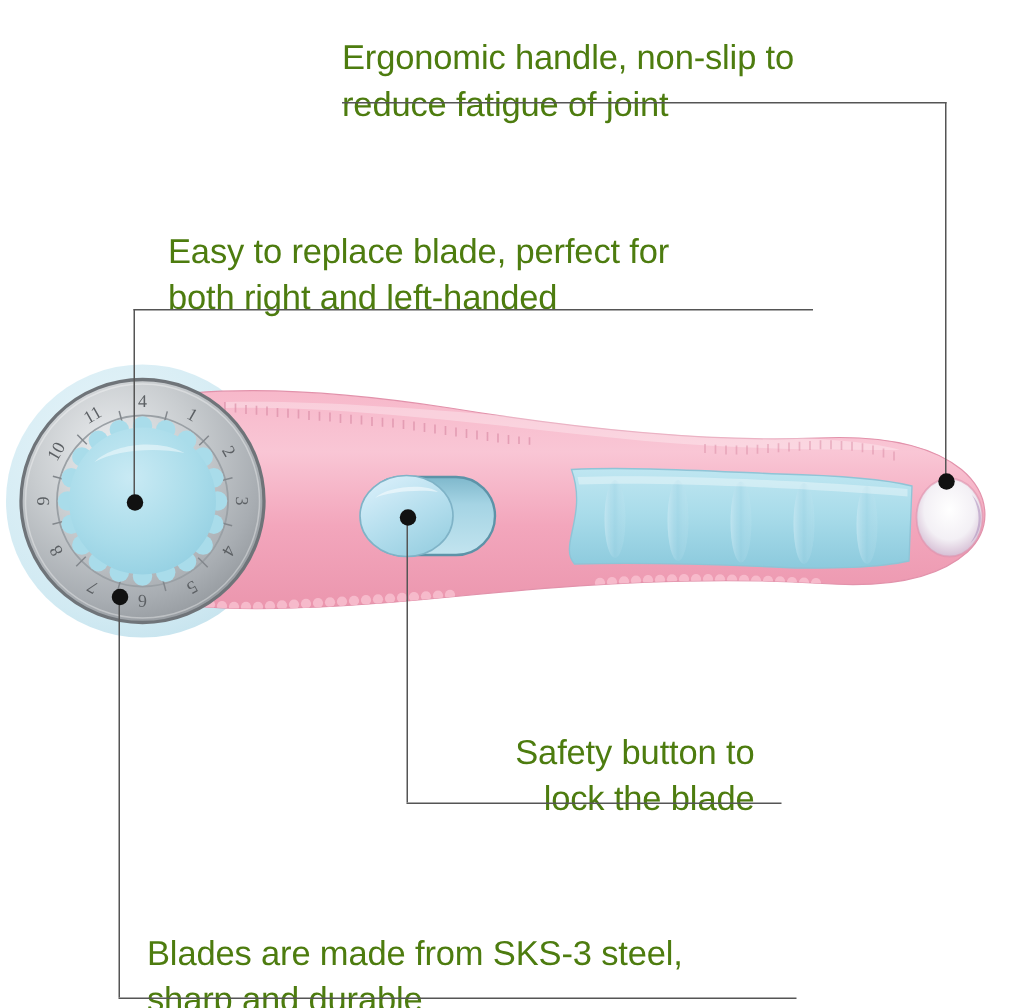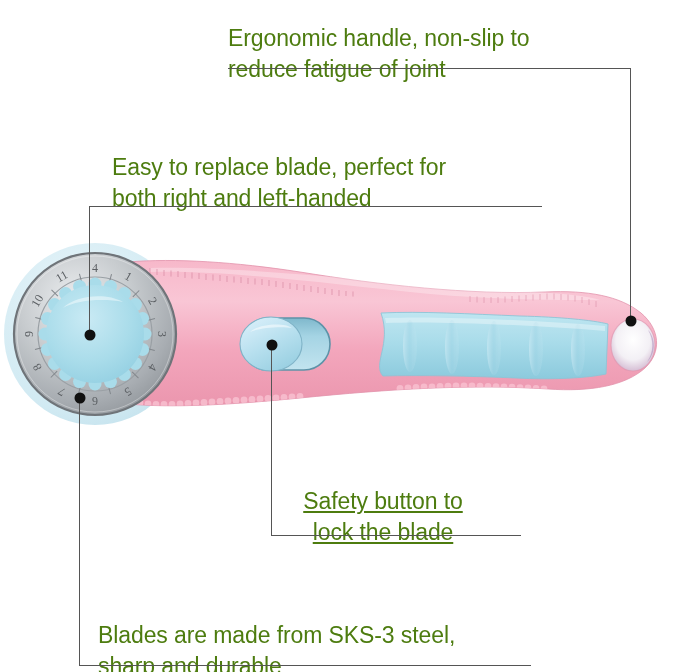--- a/index.html
+++ b/index.html
@@ -19,21 +19,21 @@
   
   .callout-text {
     position: absolute;
     font-size: 23px;
     line-height: 31px;
     color: #4d7c0f;
     white-space: pre-line;
     letter-spacing: -0.1px;
     margin-top: 19px;
   }
-  .callout-text.centered { text-align: center; text-decoration: underline; }
+  .callout-text.centered { text-align: right; }
 
   
   .leader-h, .leader-v {
     position: absolute;
     background: #555555;
   }
   .leader-h { height: 1px; }
   .leader-v { width: 1px; }
   .leader-dot {
     position: absolute;

